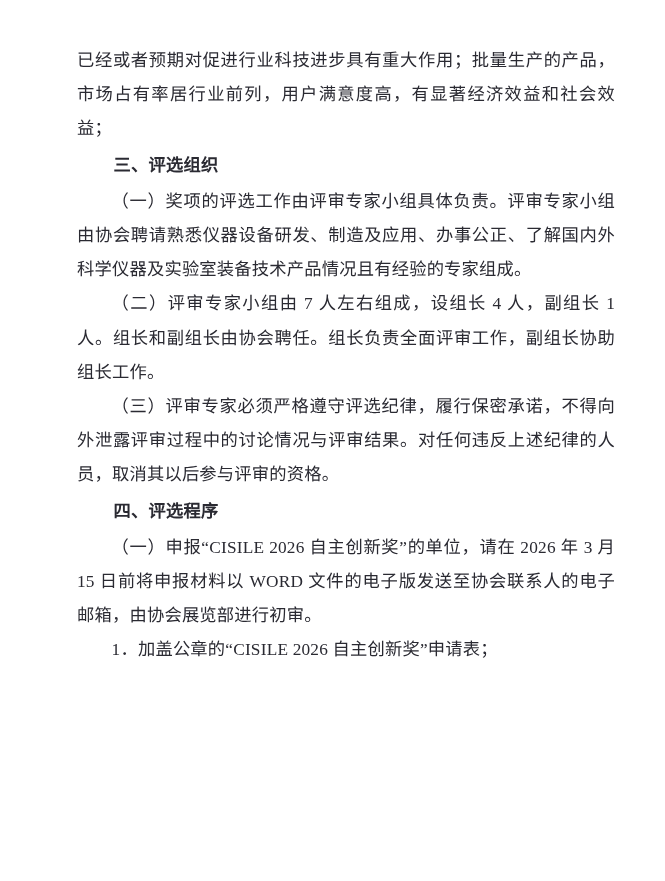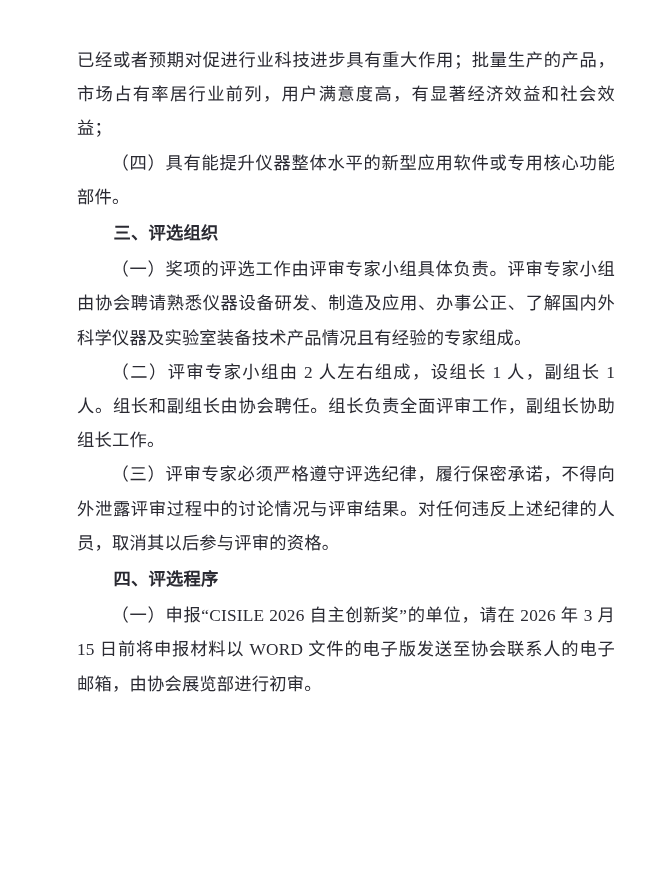--- a/index.html
+++ b/index.html
@@ -41,31 +41,31 @@
   }
 </style>
 </head>
 <body>
 
 <div class="page">
   <div class="doc-content">
 
     <p class="para no-indent">已经或者预期对促进行业科技进步具有重大作用；批量生产的产品，市场占有率居行业前列，用户满意度高，有显著经济效益和社会效益；</p>
 
-    <p class="para">（四）具有能提升仪器整体水平的新型应用软件或专用核心功能部件。</p>
 
     <p class="heading">三、评选组织</p>
 
     <p class="para">（一）奖项的评选工作由评审专家小组具体负责。评审专家小组由协会聘请熟悉仪器设备研发、制造及应用、办事公正、了解国内外科学仪器及实验室装备技术产品情况且有经验的专家组成。</p>
 
-    <p class="para">（二）评审专家小组由 2 人左右组成，设组长 1 人，副组长 1 人。组长和副组长由协会聘任。组长负责全面评审工作，副组长协助组长工作。</p>
+    <p class="para">（二）评审专家小组由 7 人左右组成，设组长 4 人，副组长 1 人。组长和副组长由协会聘任。组长负责全面评审工作，副组长协助组长工作。</p>
 
     <p class="para">（三）评审专家必须严格遵守评选纪律，履行保密承诺，不得向外泄露评审过程中的讨论情况与评审结果。对任何违反上述纪律的人员，取消其以后参与评审的资格。</p>
 
     <p class="heading">四、评选程序</p>
 
     <p class="para">（一）申报“CISILE 2026 自主创新奖”的单位，请在 2026 年 3 月 15 日前将申报材料以 WORD 文件的电子版发送至协会联系人的电子邮箱，由协会展览部进行初审。</p>
 
 
 
+    <p class="para">1．加盖公章的“CISILE 2026 自主创新奖”申请表；</p>
 
   </div>
 </div>
 
 </body></html>

